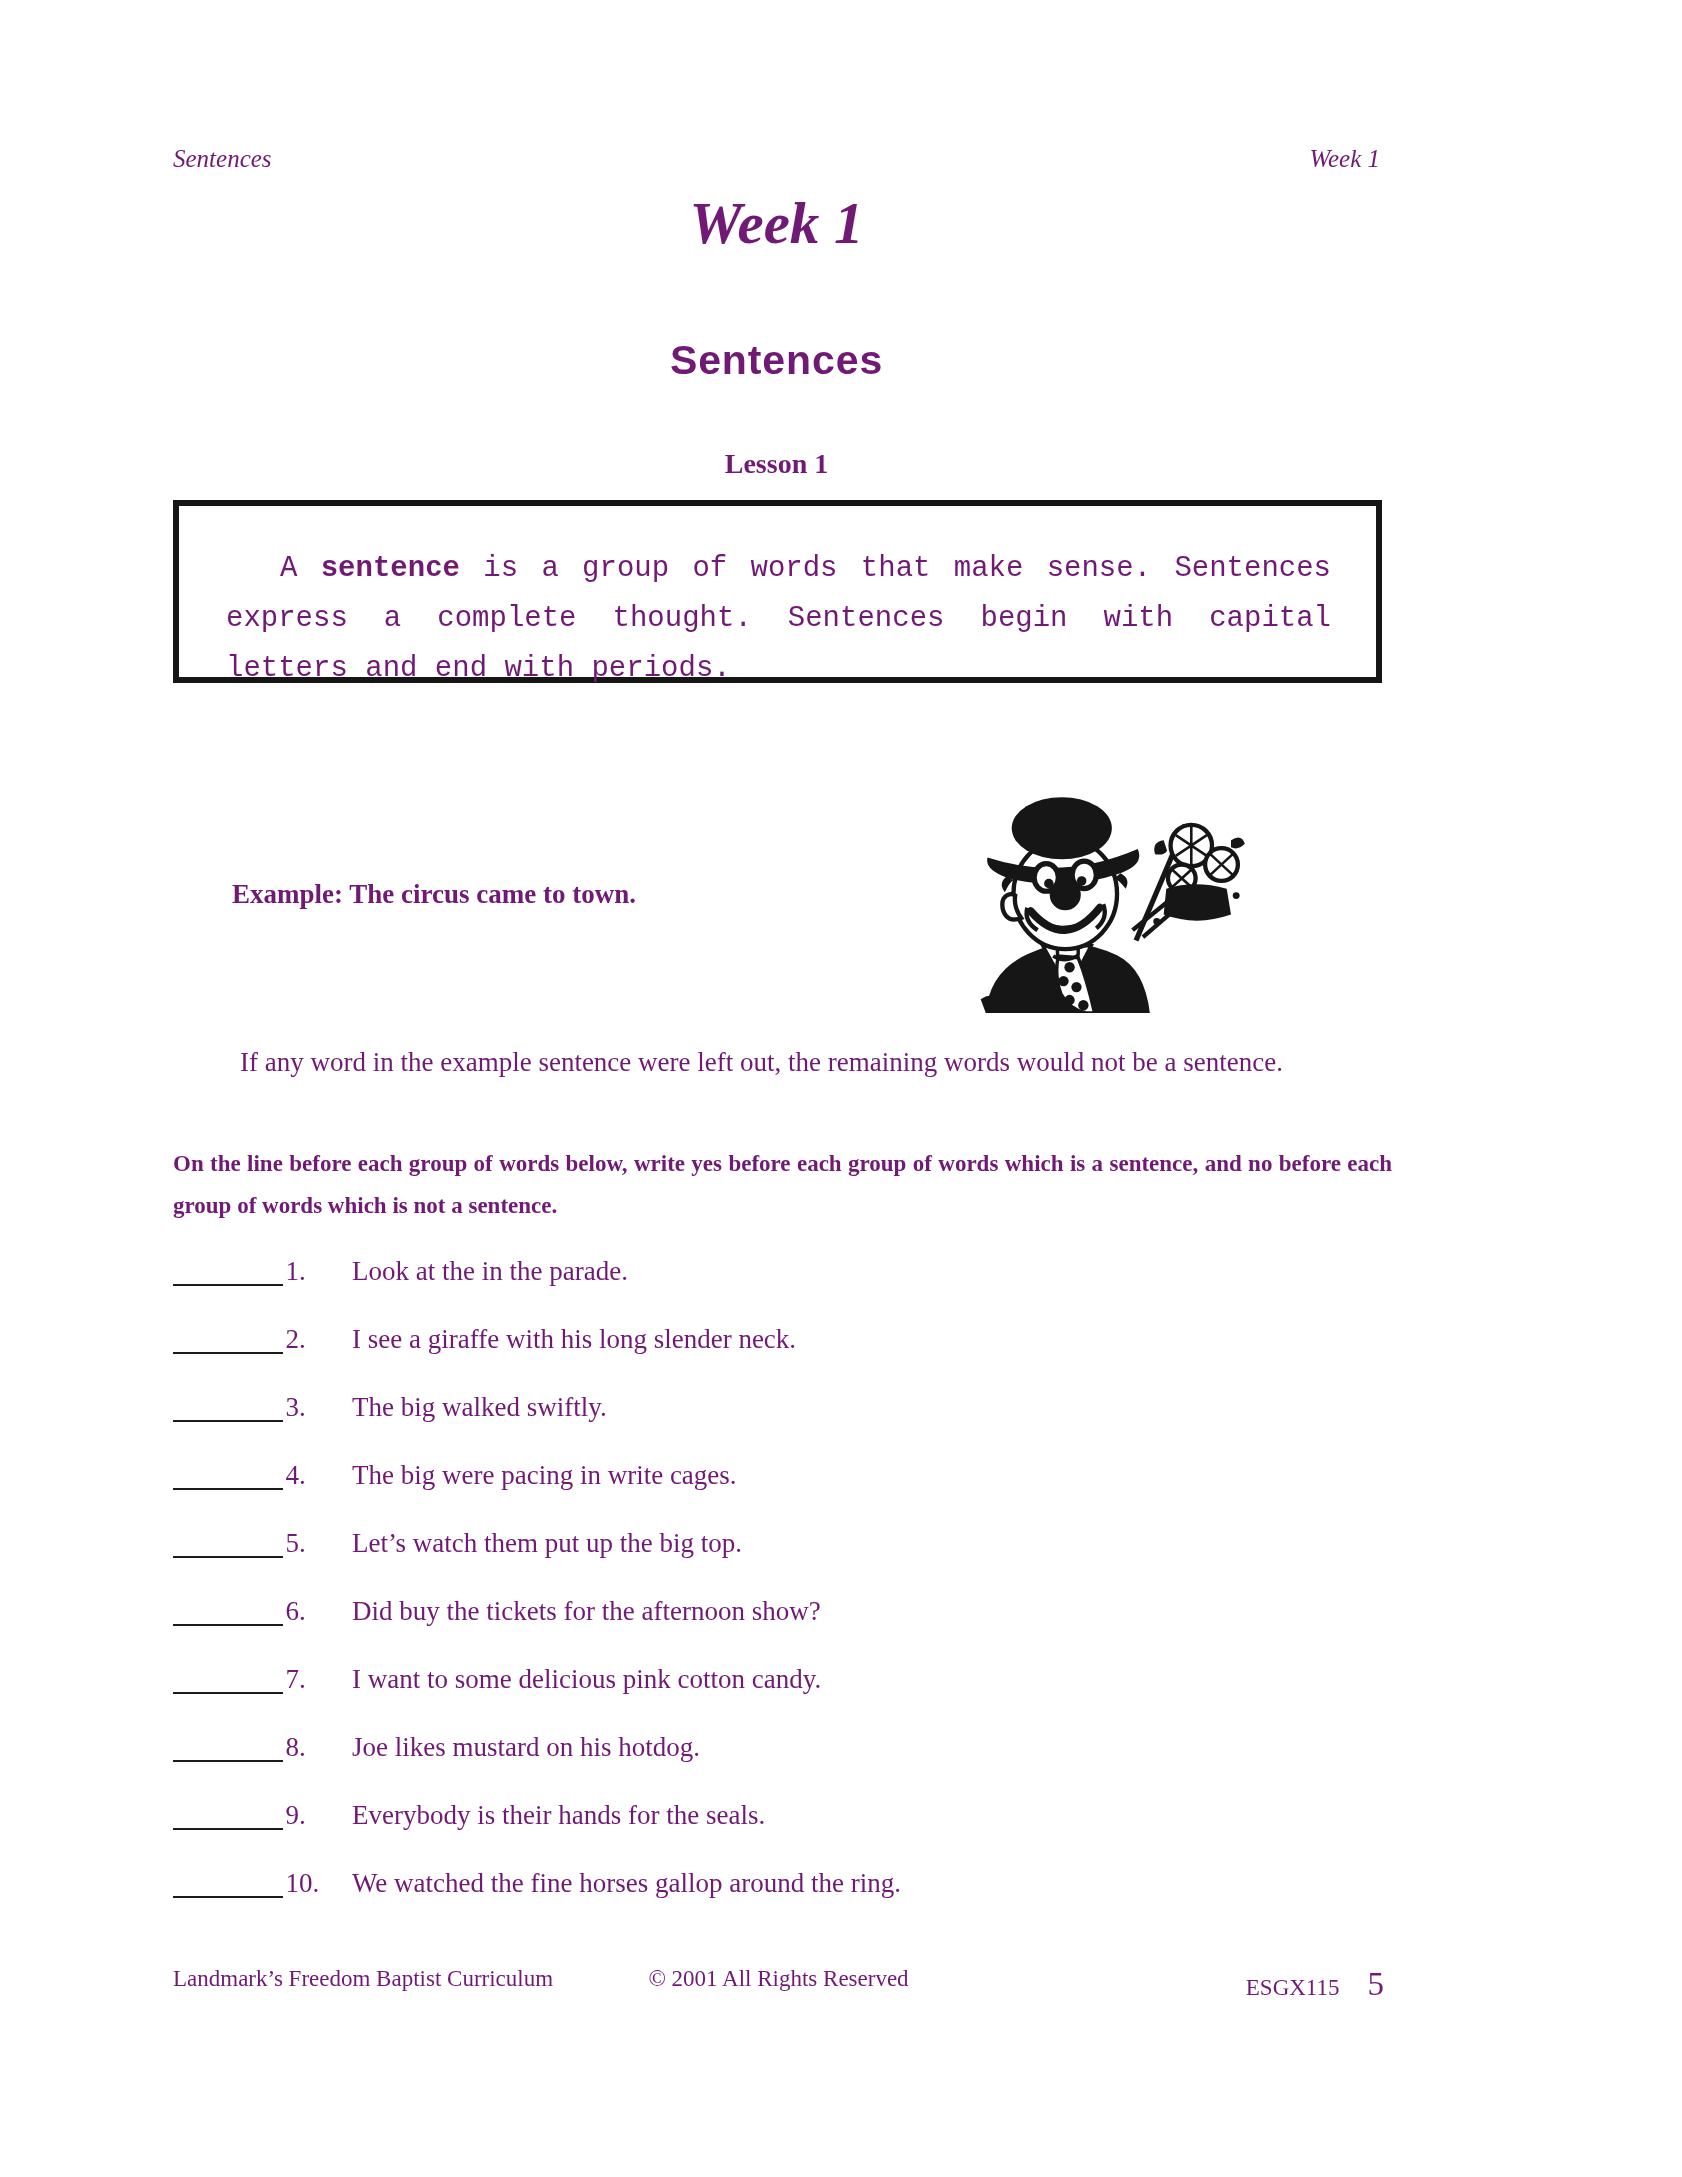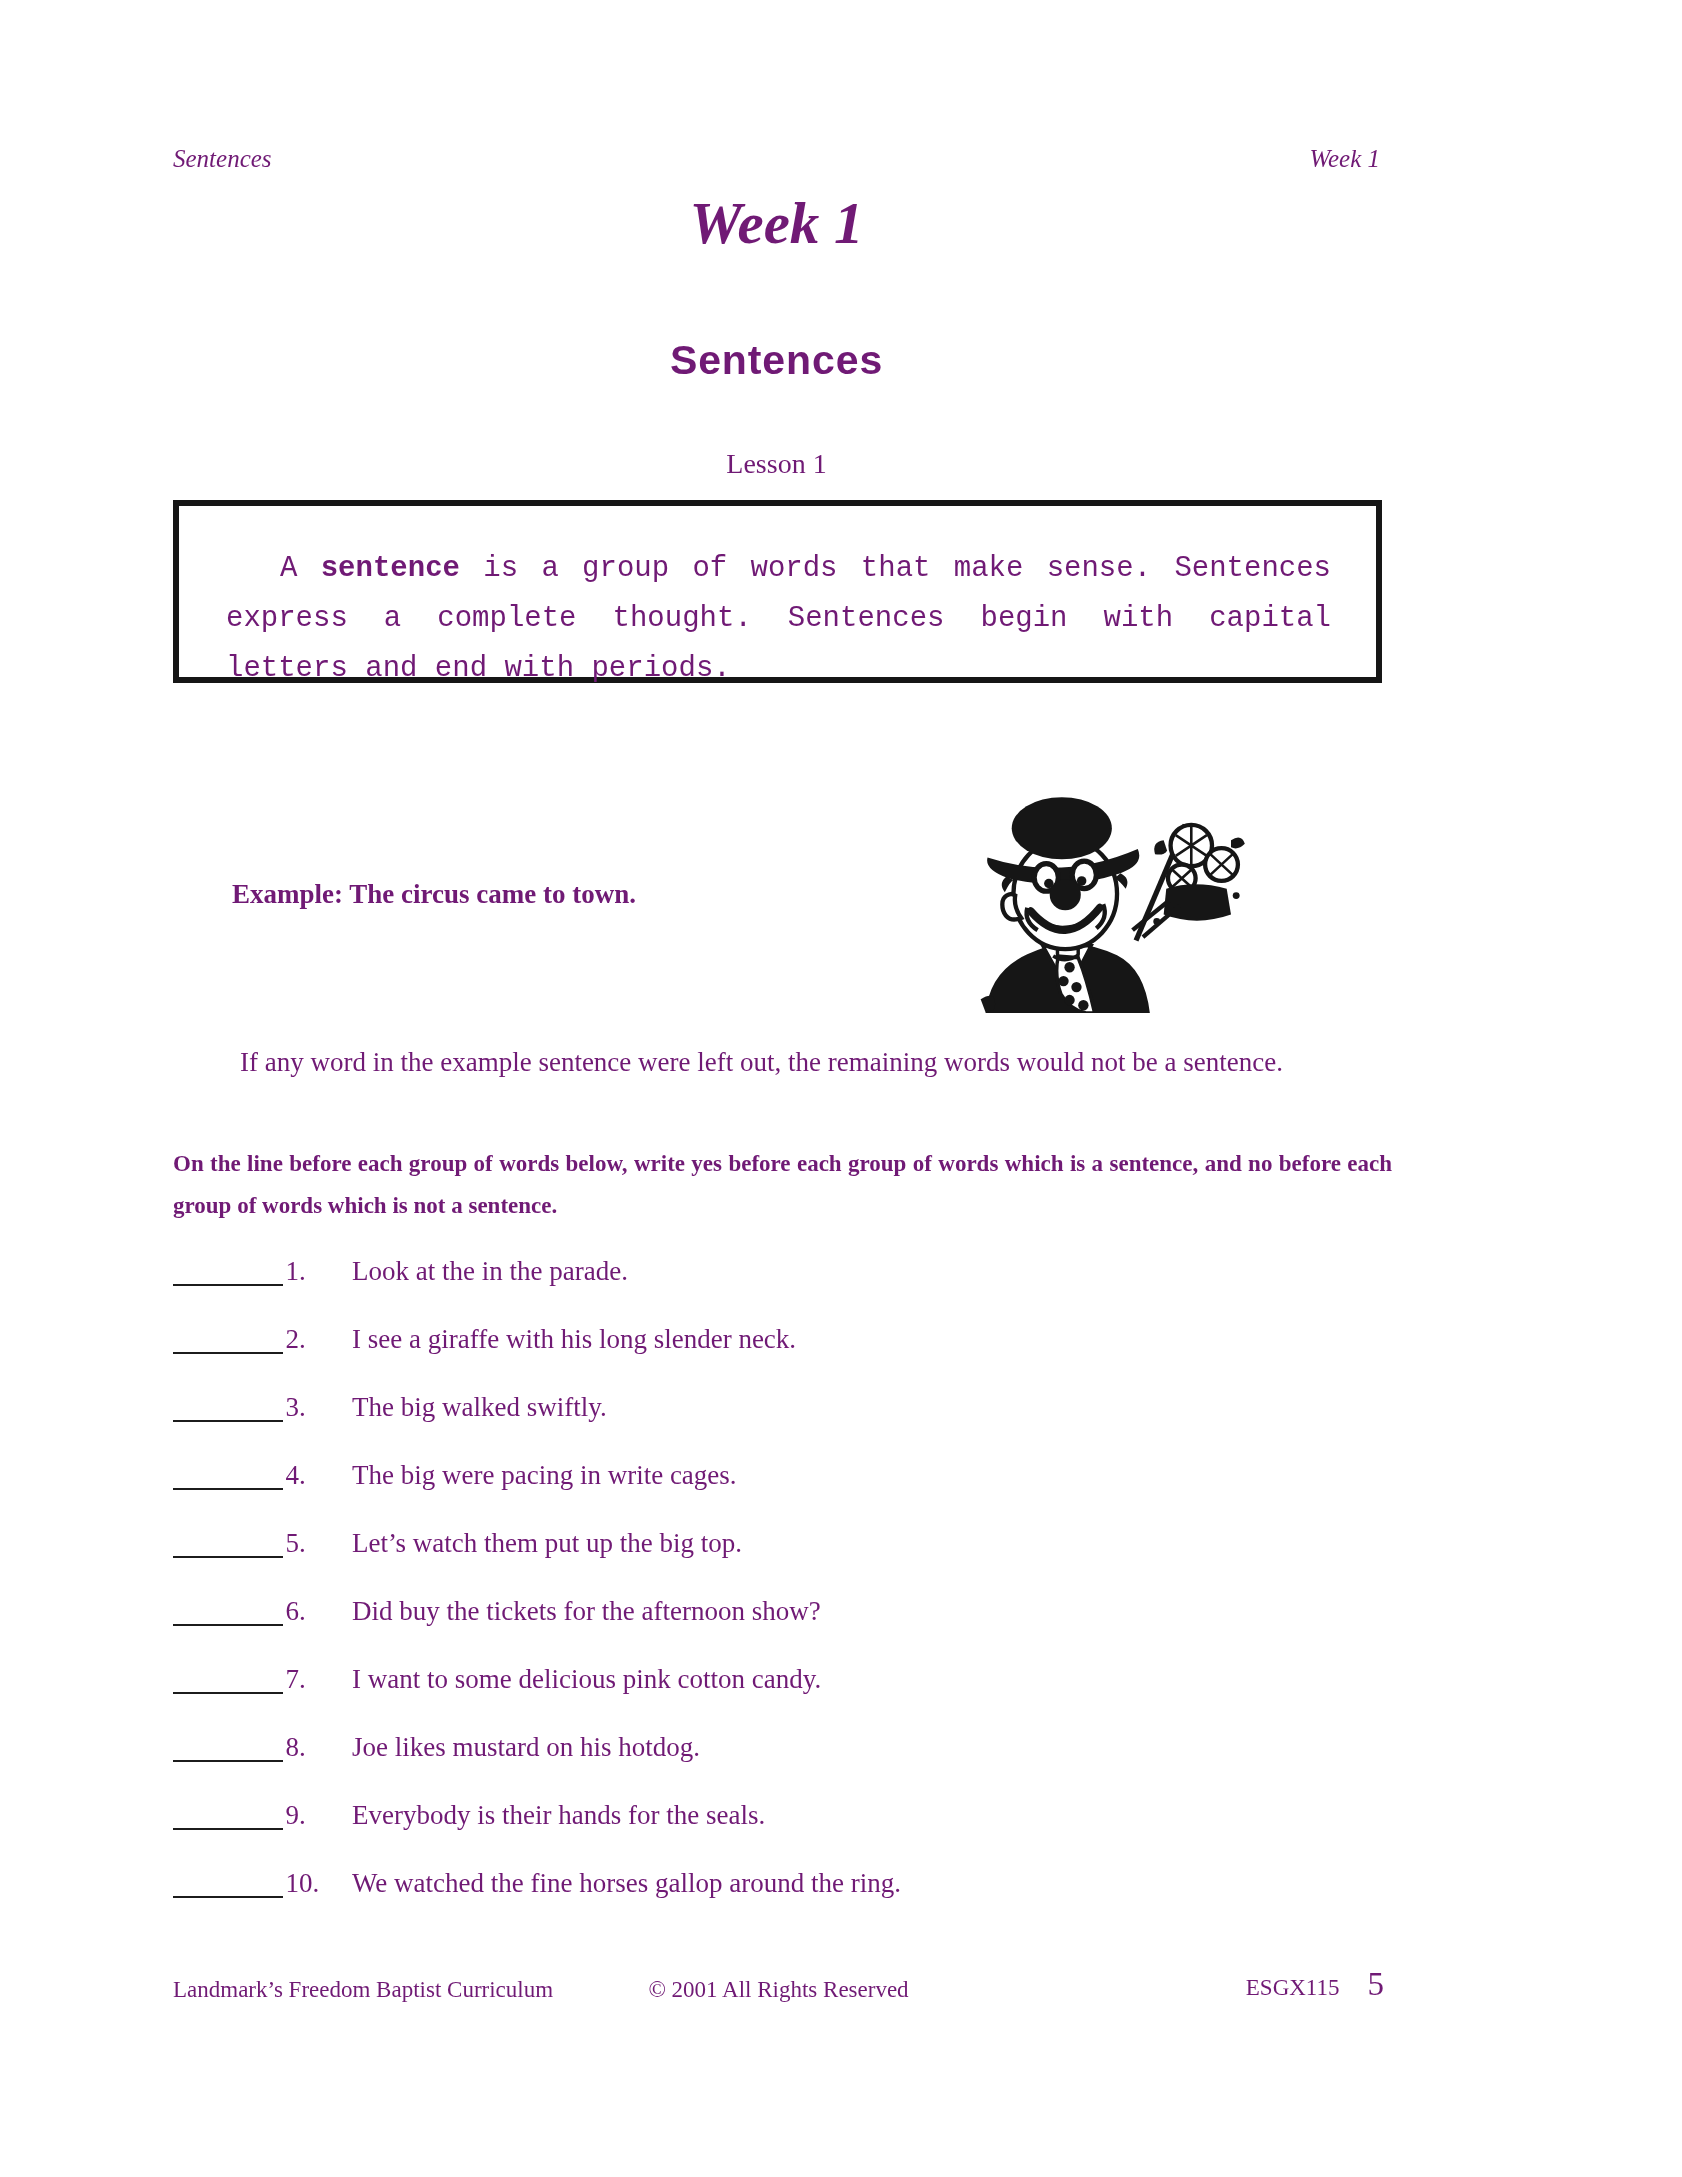--- a/index.html
+++ b/index.html
@@ -18,21 +18,21 @@
     position:absolute; top:189px; left:173px; width:1207px; text-align:center;
     font-size:59px; font-weight:bold; font-style:italic;
   }
   .section-title {
     position:absolute; top:337px; left:173px; width:1207px; text-align:center;
     font-family:"Liberation Sans","DejaVu Sans",sans-serif;
     font-size:41px; font-weight:bold; letter-spacing:0.9px;
   }
   .lesson-label {
     position:absolute; top:448px; left:173px; width:1207px; text-align:center;
-    font-size:28px; font-weight:normal;
+    font-size:28px; font-weight:bold;
   }
   .def-box {
     position:absolute; top:500px; left:173px; width:1209px; height:183px;
     border:6px solid #161616; padding:38px 45px 0 47px; background:#fff;font-family:Liberation Mono, monospace;
   }
   .def-text {
     margin:0; font-size:29px; line-height:50px;
     text-align:justify; text-indent:54px;
   }
   .example-text { position:absolute; top:879px; left:232px; font-size:27px;font-weight:bold; }
@@ -47,21 +47,21 @@
   }
   .items { position:absolute; top:1256px; left:173px; width:1219px; }
   .item { height:68px; font-size:27px; white-space:nowrap; }
   .blank {
     display:inline-block; width:110px; height:7px;
     border-bottom:2.6px solid #1c1c1c; margin-bottom:-6px;
   }
   .num { display:inline-block; width:69px; padding-left:2.6px; }
   .footer {
     position:absolute; top:1966px; left:173px; width:1211px;
-    display:flex; align-items:flex-end; font-size:23px;
+    display:flex; align-items:flex-start; font-size:23px;
   }
   .f-left { flex:1; text-align:left; }
   .f-center { flex:1; text-align:center; }
   .f-right { flex:1; text-align:right; }
   .page-code { font-size:23px; }
   .page-num { font-size:33px; margin-left:28px; }
 </style>
 </head>
 <body>
 

